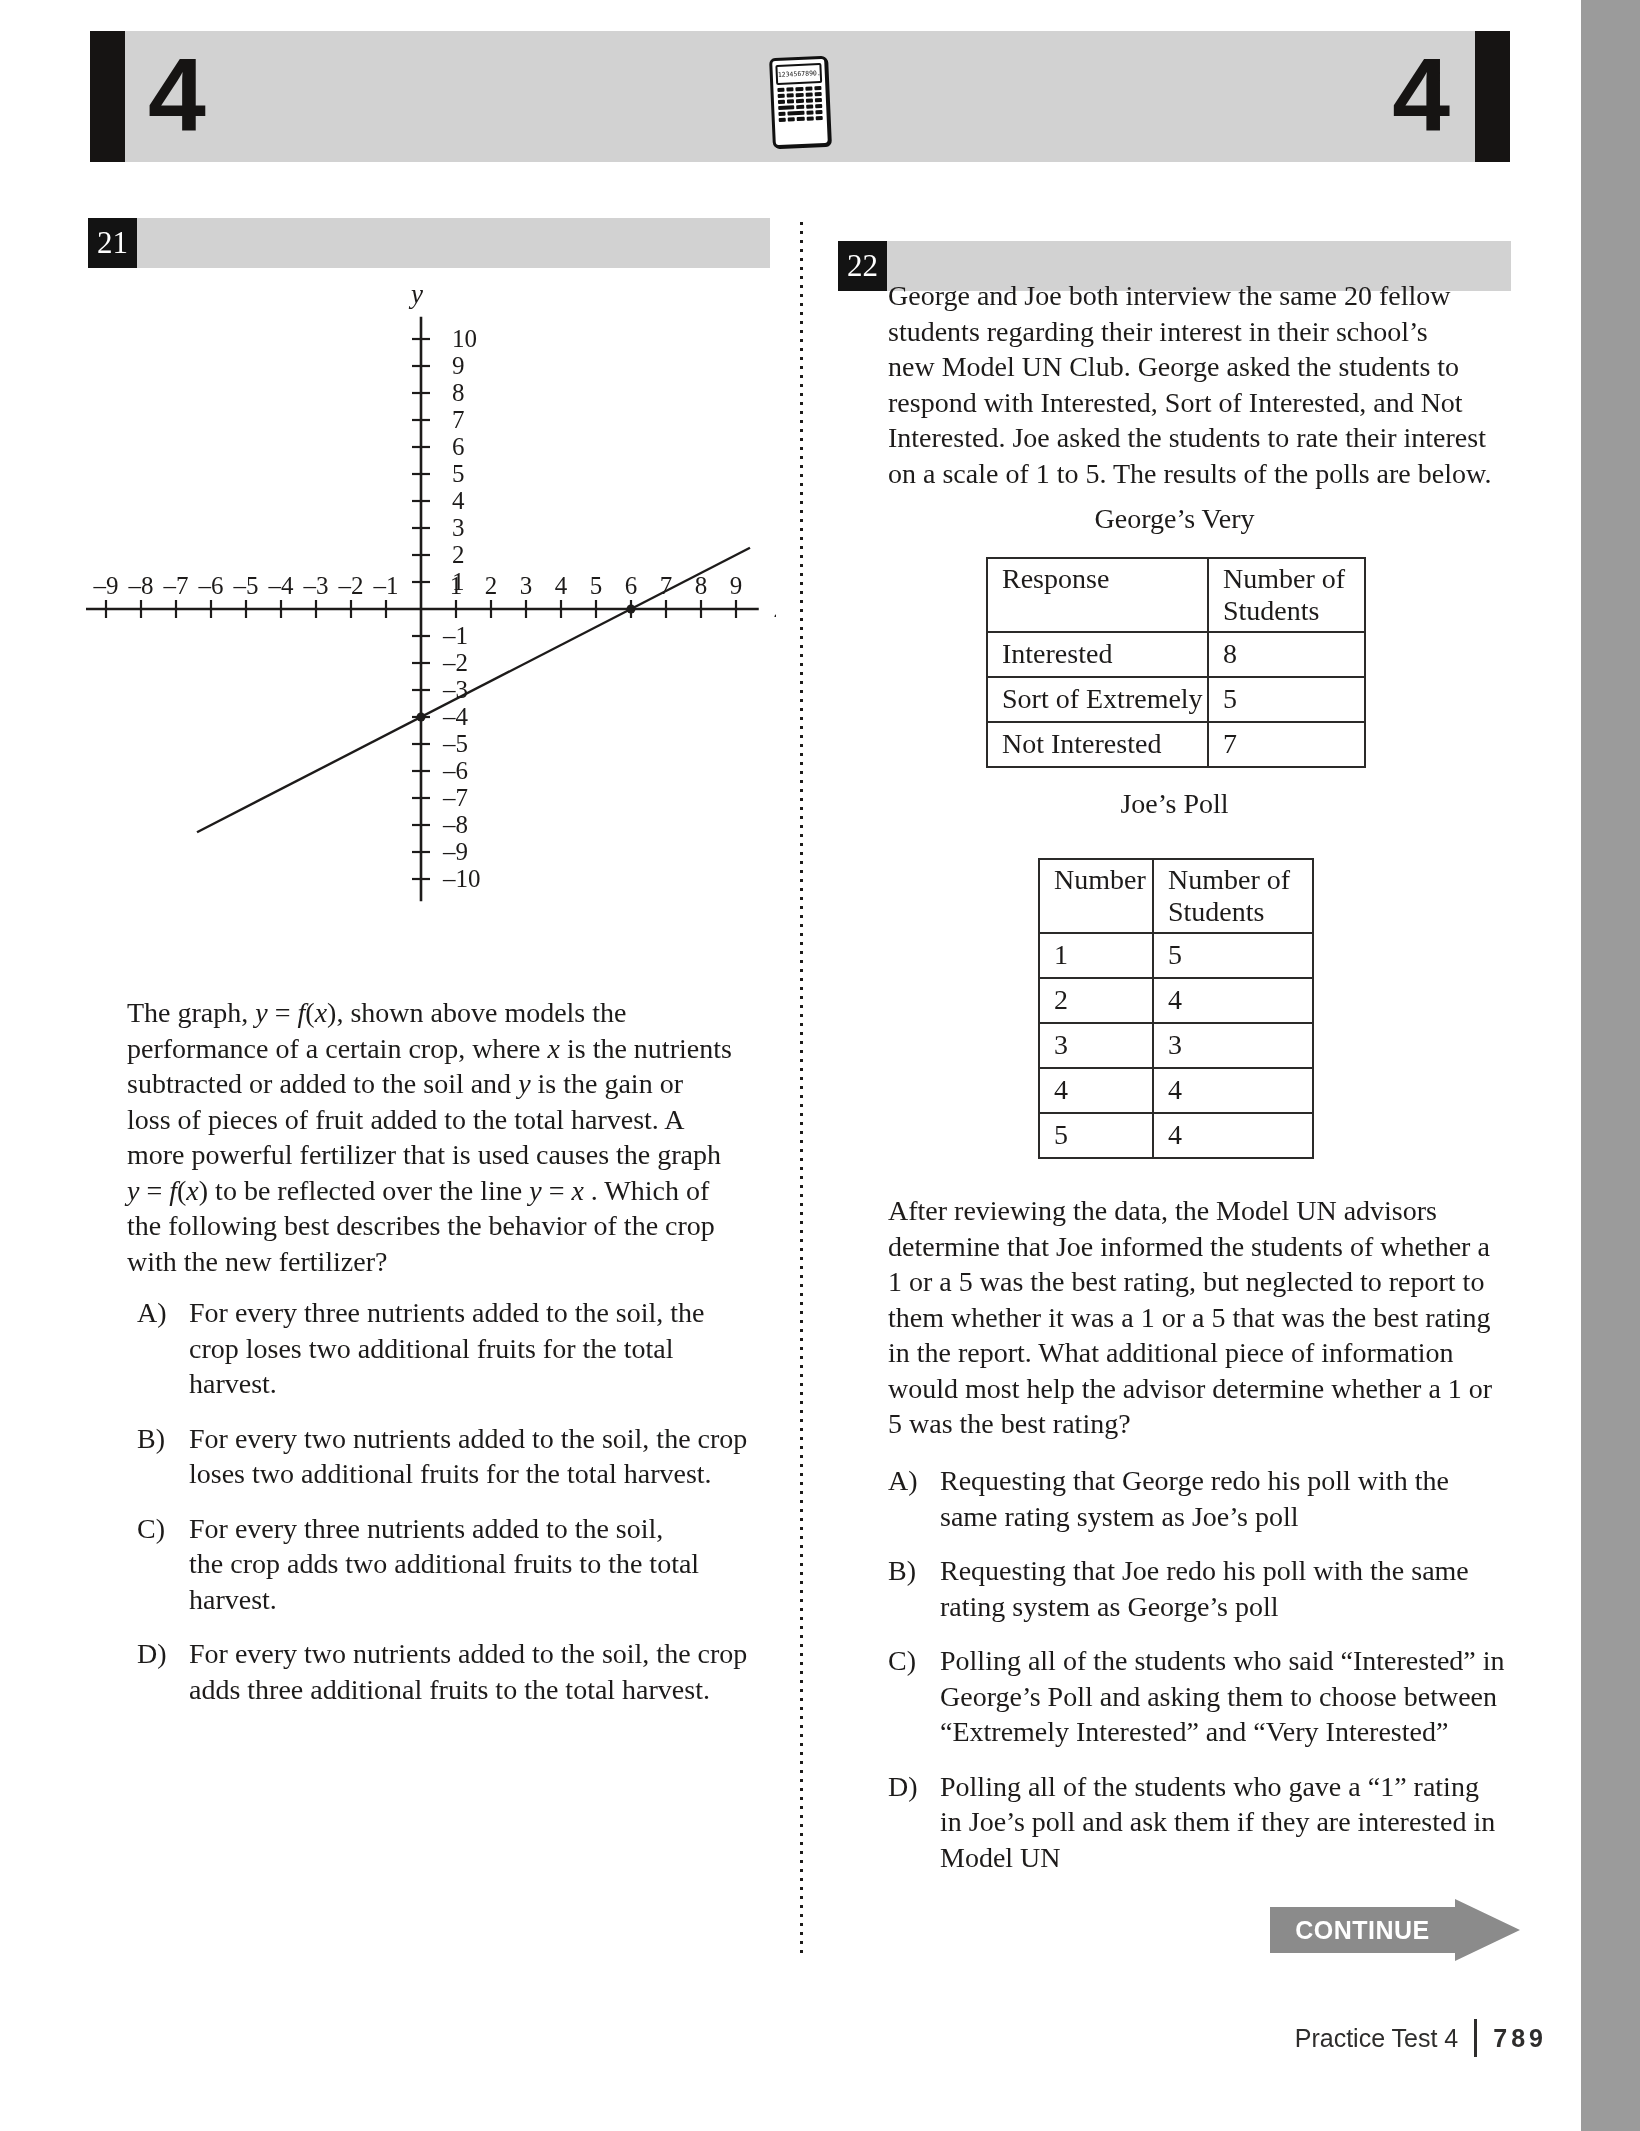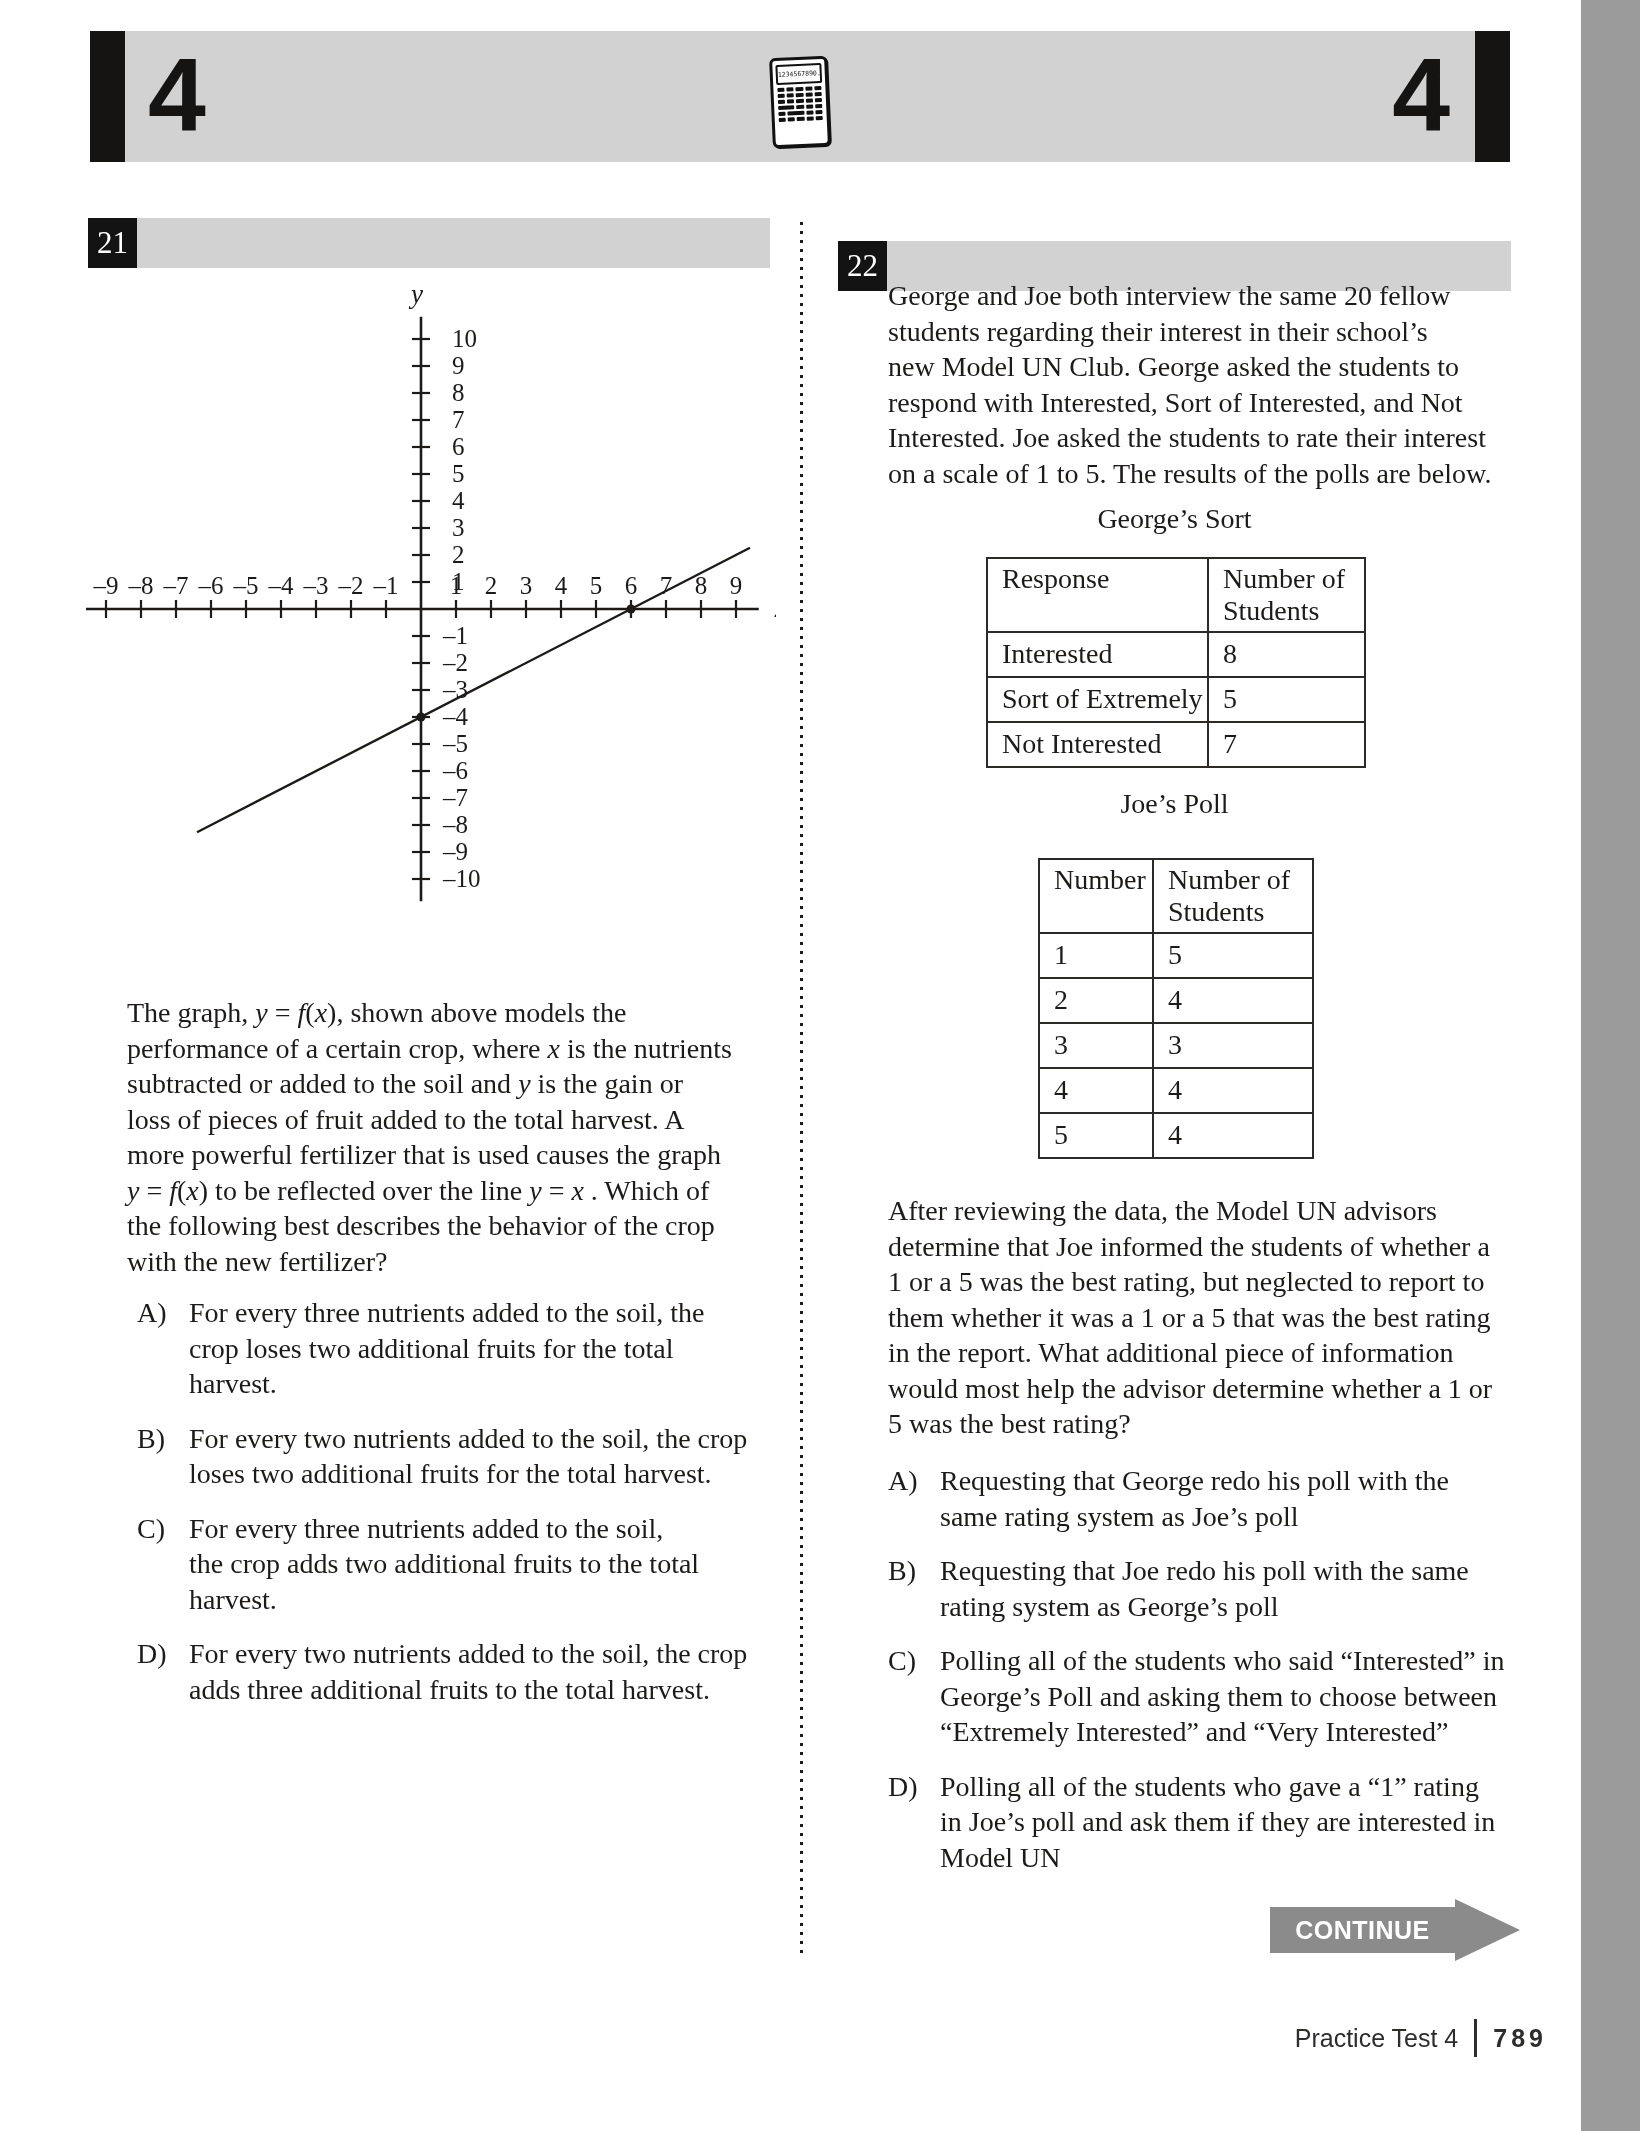--- a/index.html
+++ b/index.html
@@ -263,21 +263,21 @@
     <span class="ctext">For every three nutrients added to the soil,<br>the crop adds two additional fruits to the total<br>harvest.</span>
   </div>
   <div class="choice">
     <span class="letter">D)</span>
     <span class="ctext">For every two nutrients added to the soil, the crop<br>adds three additional fruits to the total harvest.</span>
   </div>
 </div>
 
 <div class="copy q22-intro">George and Joe both interview the same 20 fellow<br>students regarding their interest in their school’s<br>new Model UN Club. George asked the students to<br>respond with Interested, Sort of Interested, and Not<br>Interested. Joe asked the students to rate their interest<br>on a scale of 1 to 5. The results of the polls are below.</div>
 
-<div class="table-title george-title">George’s Sort</div>
+<div class="table-title george-title">George’s Very</div>
 <table class="poll george">
   <colgroup>
       <col class="c1">
       <col class="c2">
     </colgroup>
   <tbody>
       <tr>
     <th>Response</th>
     <th>Number of Students</th>
   </tr>

